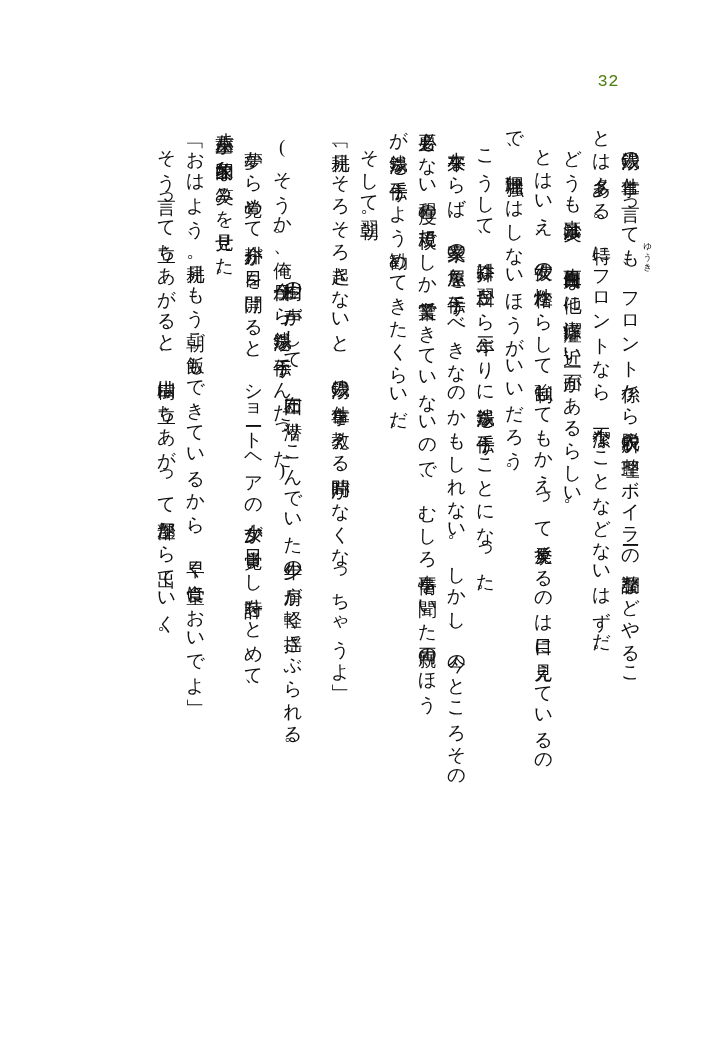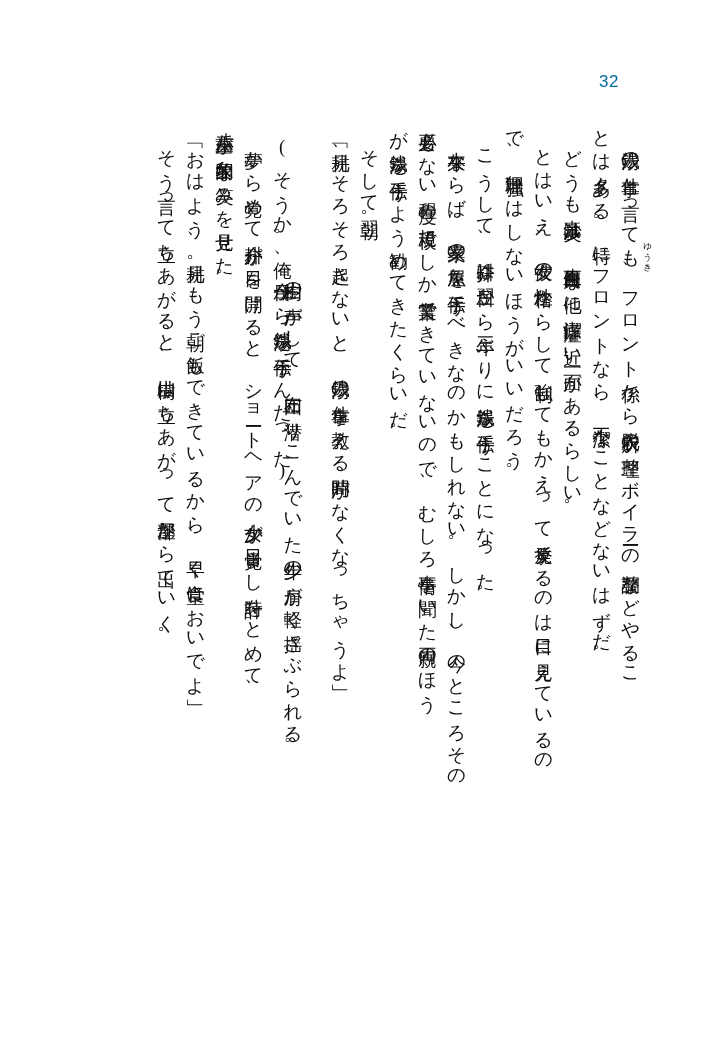--- a/index.html
+++ b/index.html
@@ -22,22 +22,22 @@
     height: 1050px;
     background: #ffffff;
   }
   
   .page-number {
     position: absolute;
     top: 72px;
     right: 92px;
     font-size: 17px;
     letter-spacing: 0.5px;
-    color: #0369a1;
-    font-family: Liberation Sans, sans-serif;
+    color: #4d7c0f;
+    font-family: Liberation Mono, monospace;
   }
   
   .text-block {
     position: absolute;
     top: 118px;
     right: 72px;
     left: 78px;
     height: 760px;
     display: flex;
     flex-direction: row-reverse;

